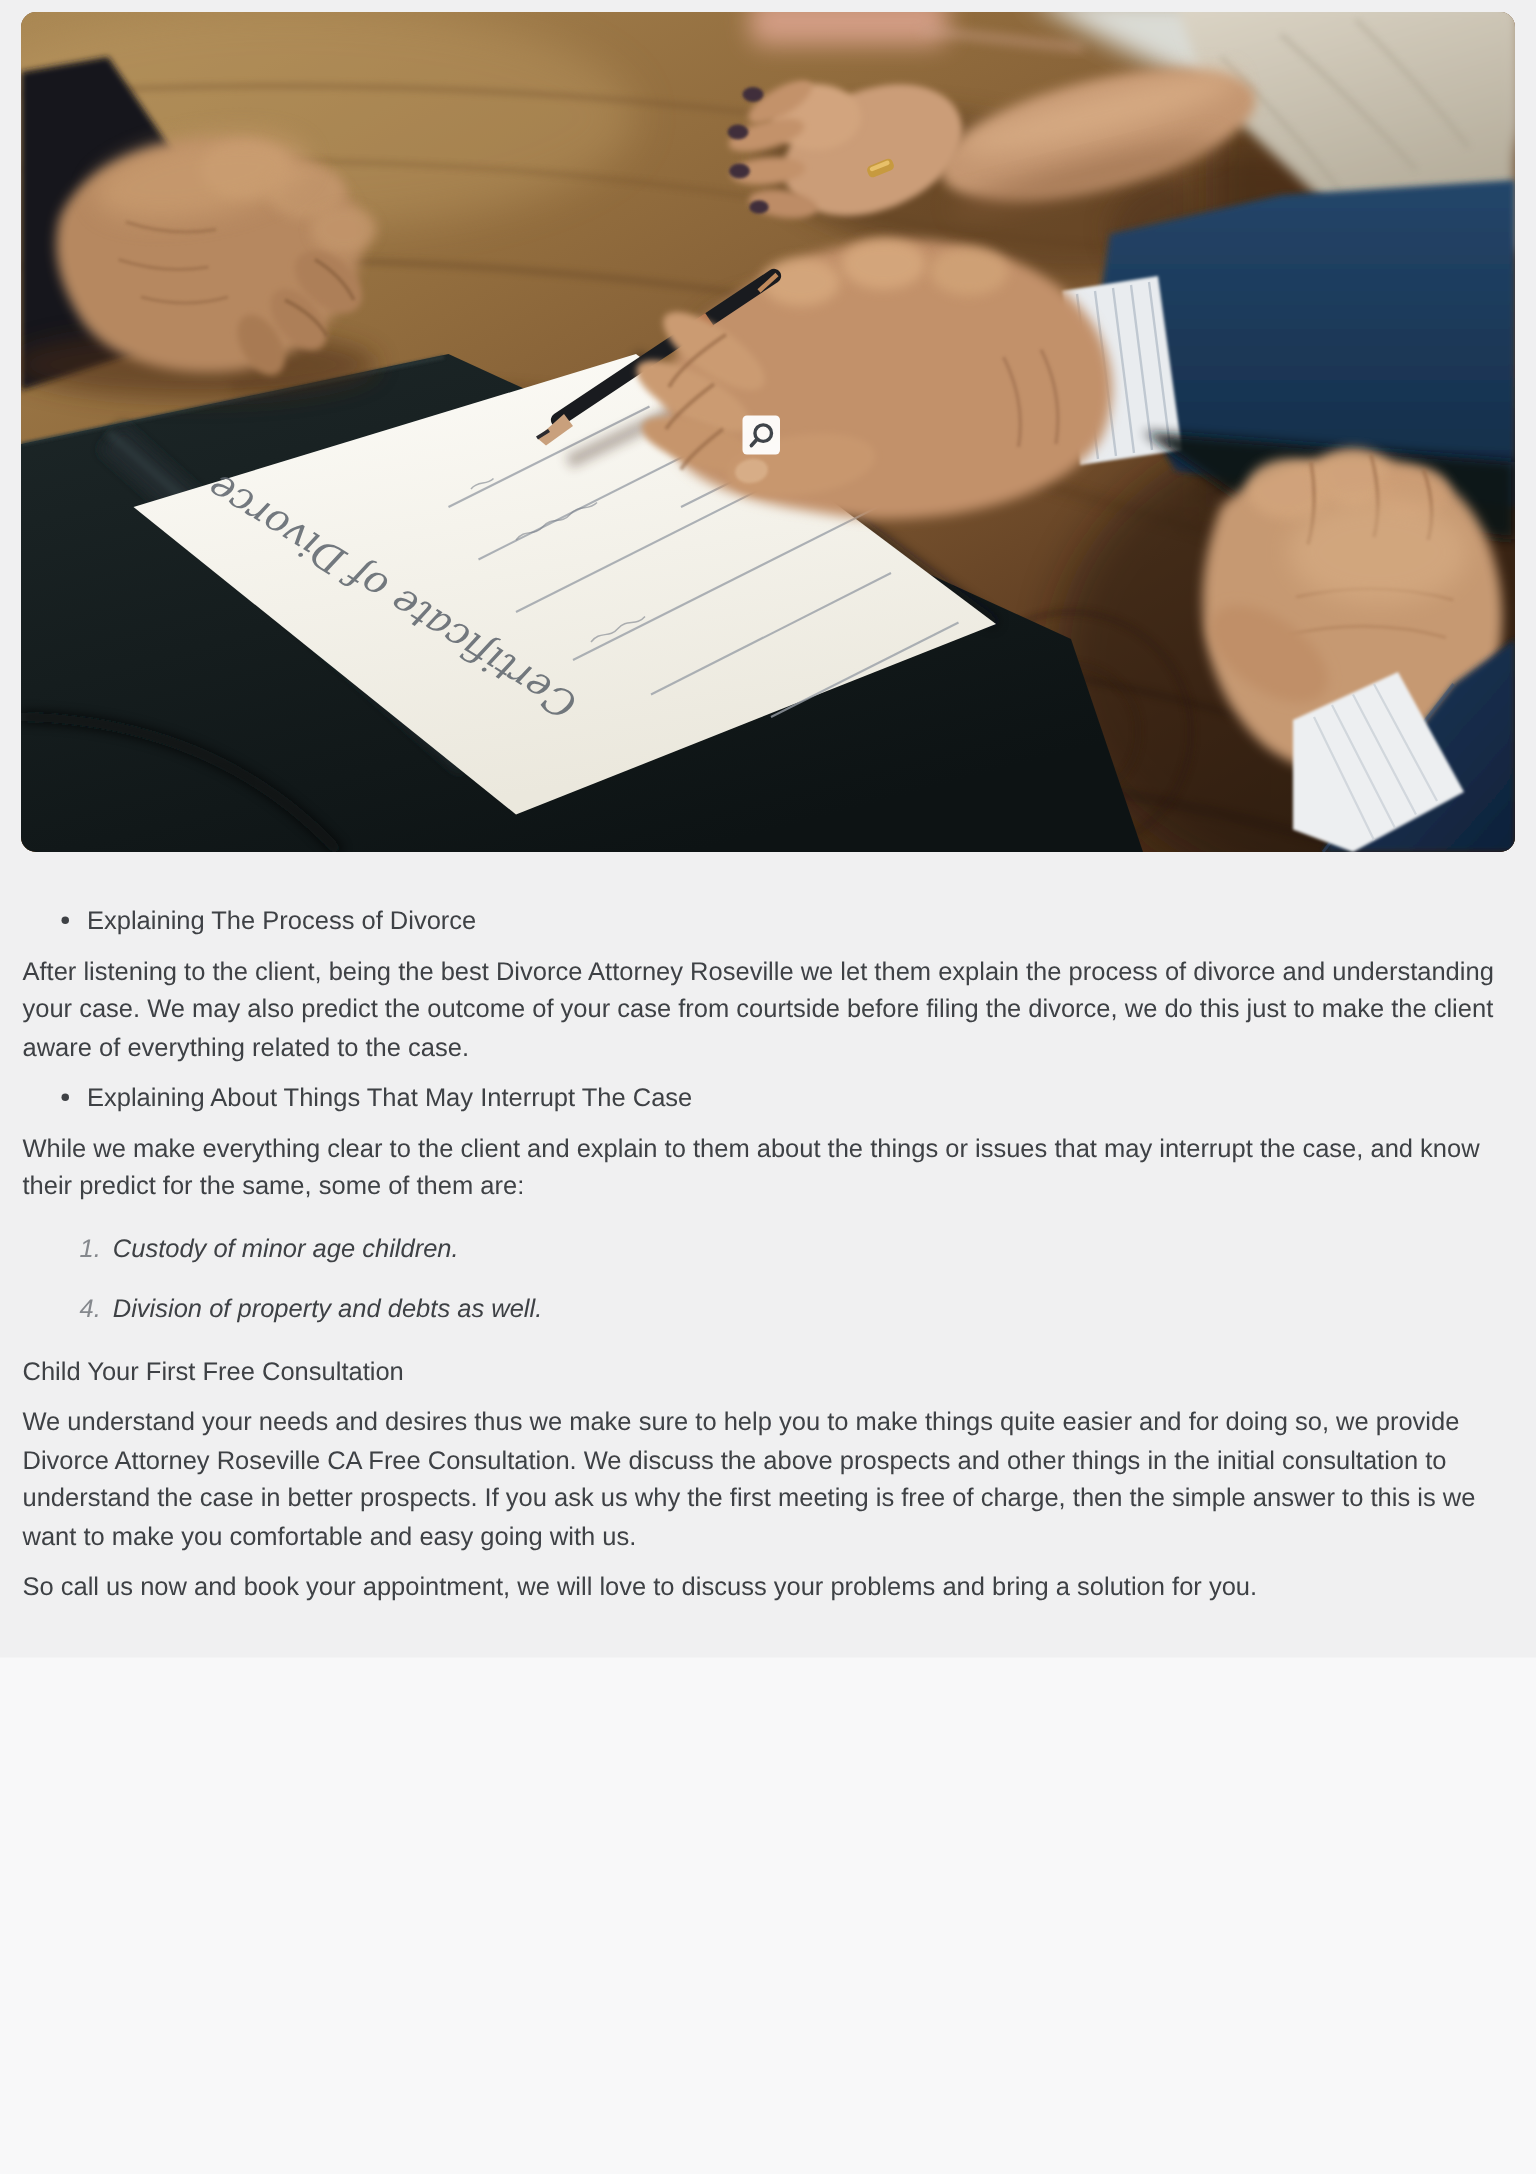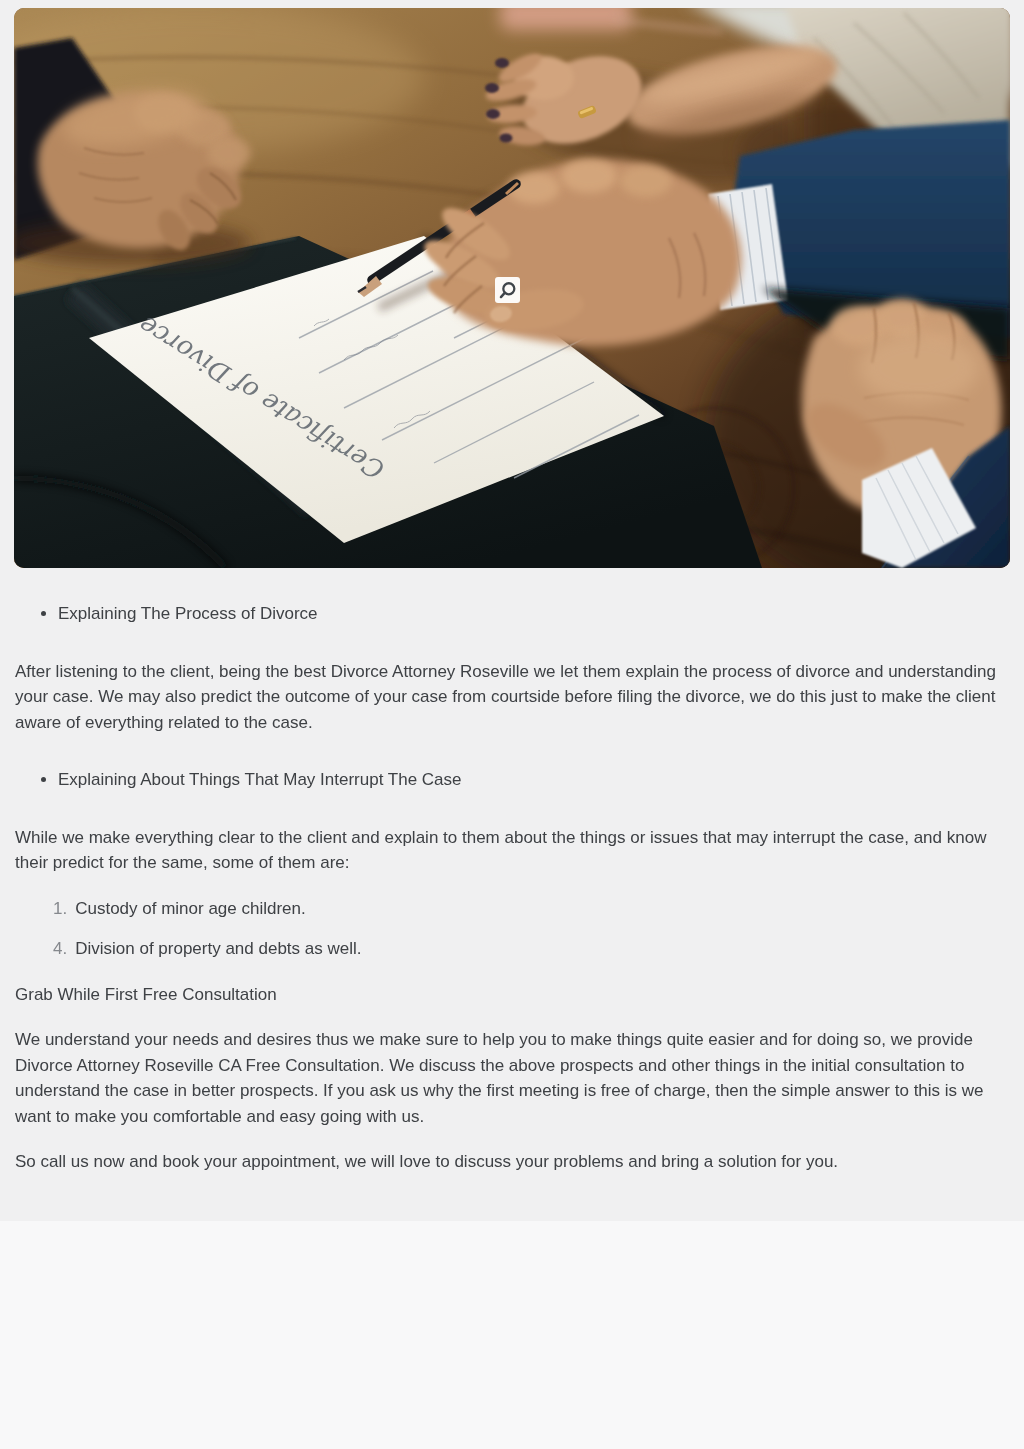--- a/index.html
+++ b/index.html
@@ -27,31 +27,32 @@
     width:25px;height:26px;
     background:rgba(255,255,255,.95);
     border-radius:3px;
     display:flex;align-items:center;justify-content:center;
     cursor:pointer;
   }
   .content{
     padding:0 10px 0 1px;
     font-size:17px;line-height:25.5px;
   }
-  .content p{margin:20px 0;}
+  .content p{margin:8px 0;}
   ul.bullets{
-    margin:32px 0;
+    margin:8px 0;
     padding-left:43px;
     list-style:disc;
   }
   ul.bullets li{margin:0;}
   ol.numlist{
     margin:16px 0;
     padding-left:38px;
     list-style:none;
+    font-style:italic;
   }
   ol.numlist li{margin:0 0 15px 0;}
   ol.numlist li:last-child{margin-bottom:16px;}
   ol.numlist .num{
     color:#85888d;
     padding-right:8px;
   }
 </style>
 </head>
 <body>
@@ -274,20 +275,20 @@
 
     <ol class="numlist">
       <li>
         <span class="num">1.</span><span>Custody of minor age children.</span>
       </li>
       <li>
         <span class="num">4.</span><span>Division of property and debts as well.</span>
       </li>
     </ol>
 
-    <p>Grab While First Free Consultation</p>
+    <p>Child Your First Free Consultation</p>
 
     <p>We understand your needs and desires thus we make sure to help you to make things quite easier and for doing so, we provide Divorce Attorney Roseville CA Free Consultation. We discuss the above prospects and other things in the initial consultation to understand the case in better prospects. If you ask us why the first meeting is free of charge, then the simple answer to this is we want to make you comfortable and easy going with us.</p>
 
     <p>So call us now and book your appointment, we will love to discuss your problems and bring a solution for you.</p>
 
   </div>
 </div>
 
 </body></html>

